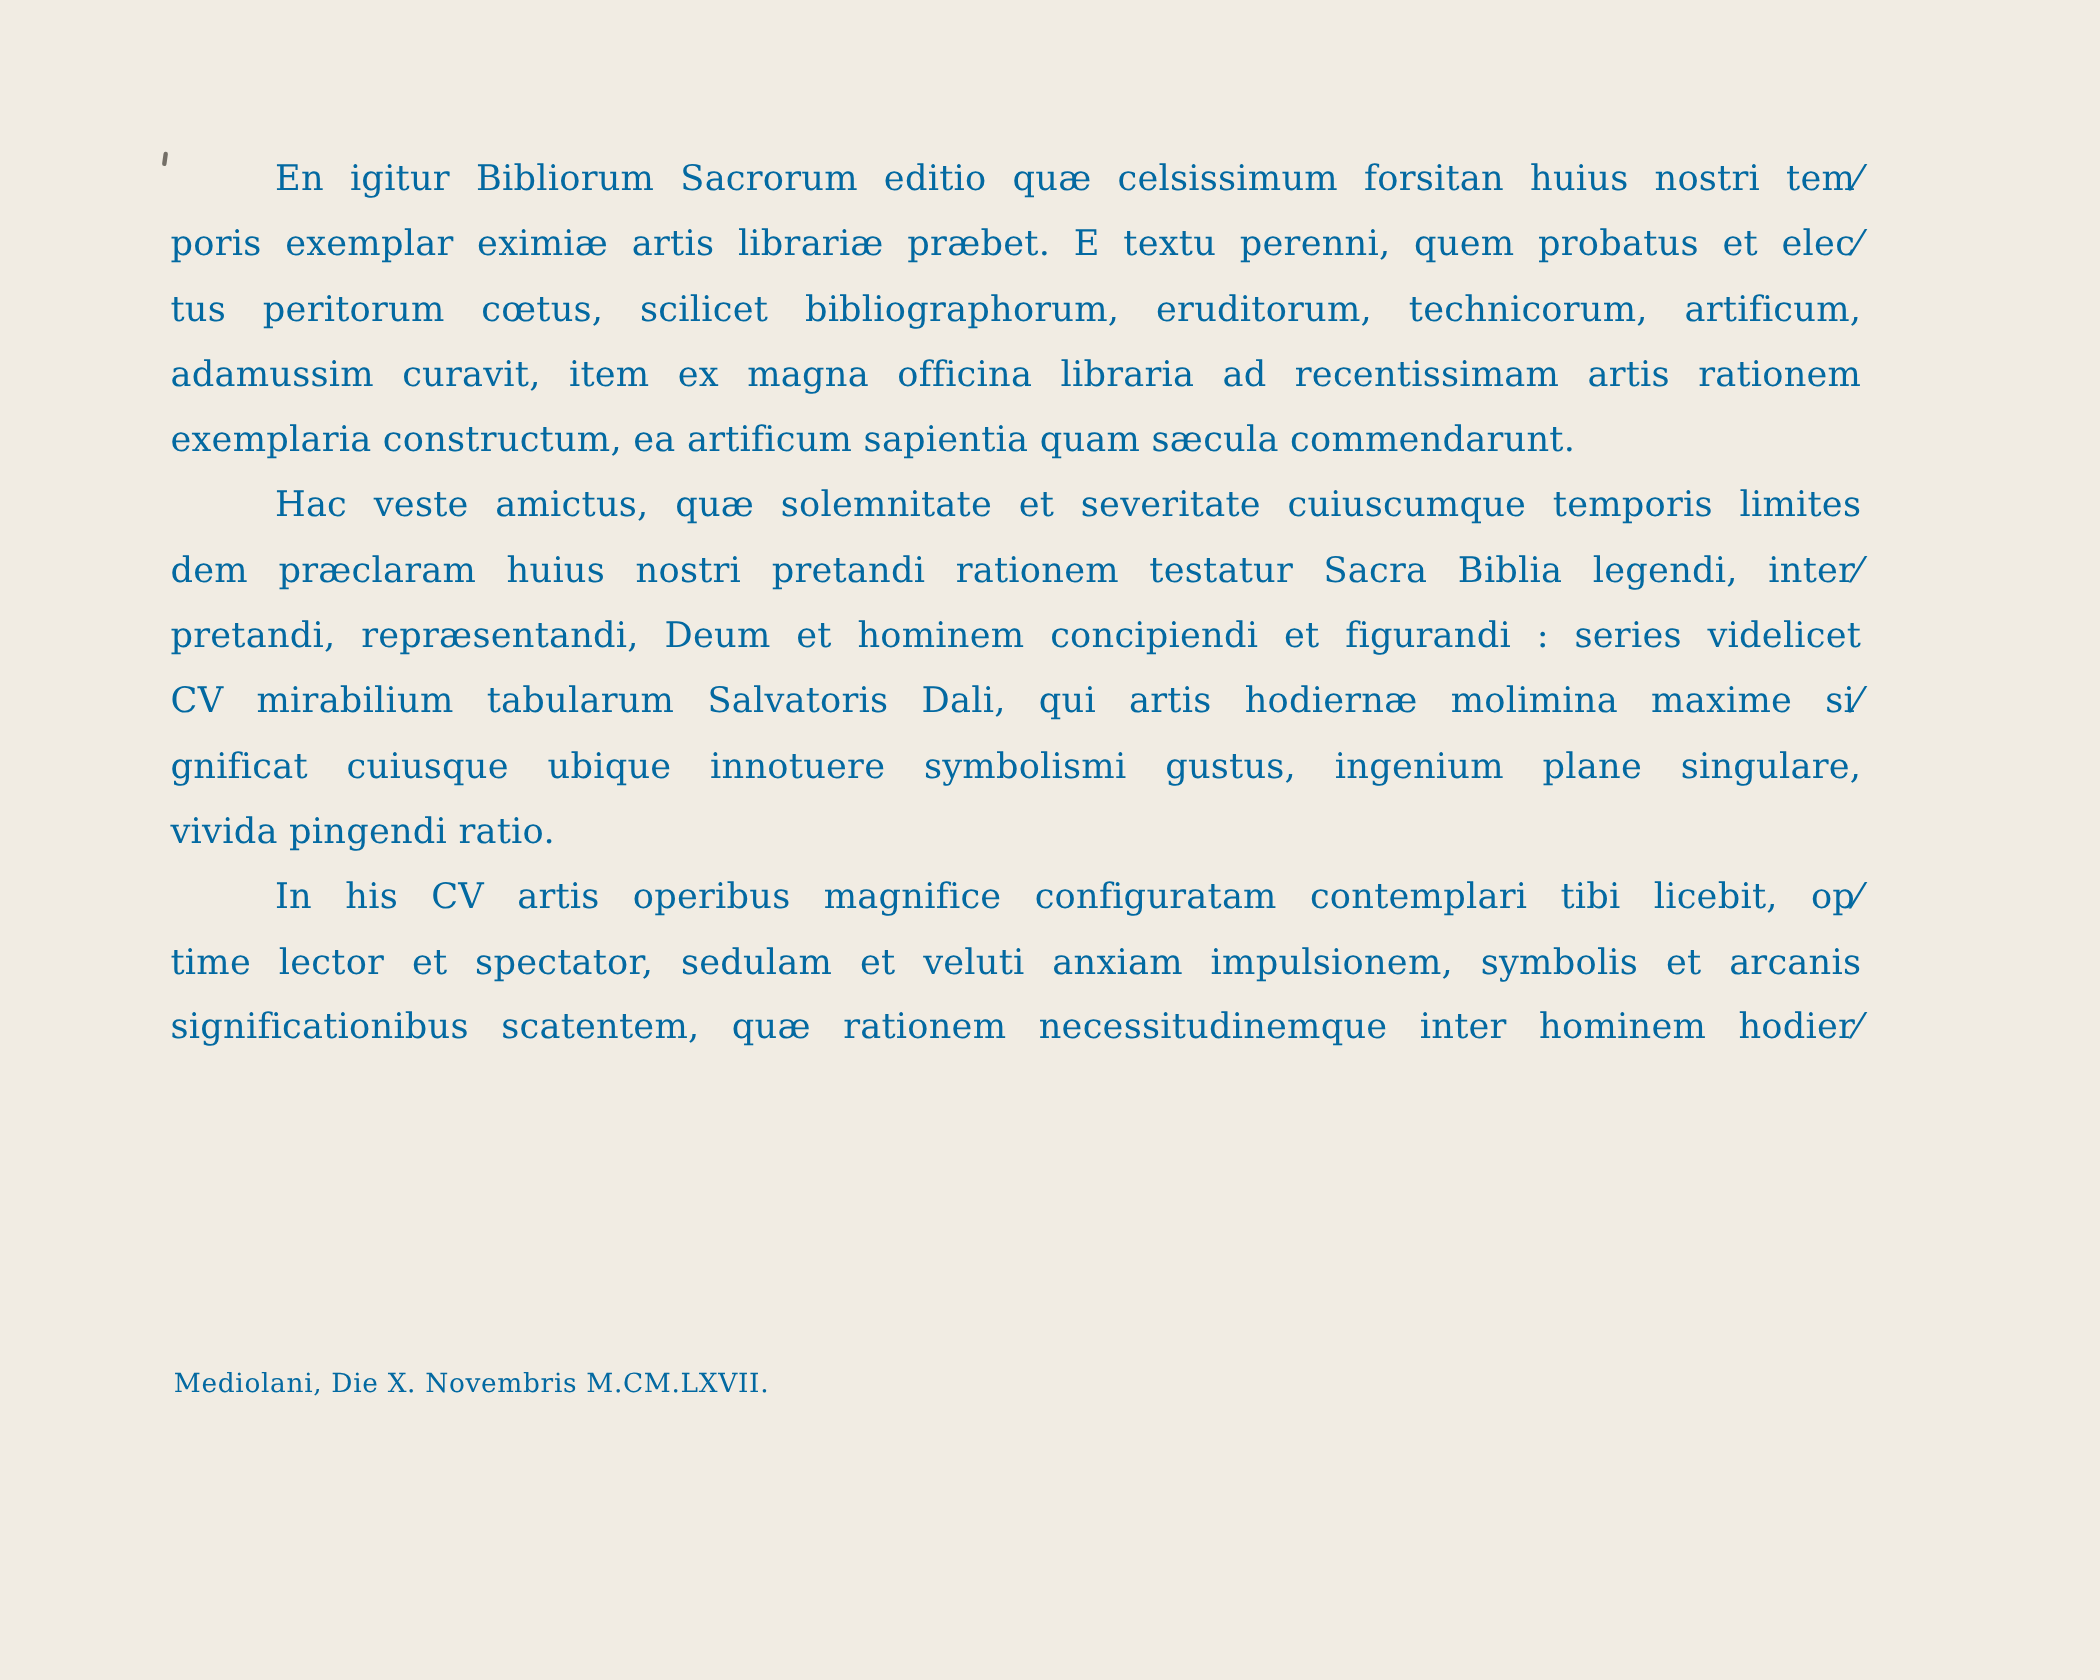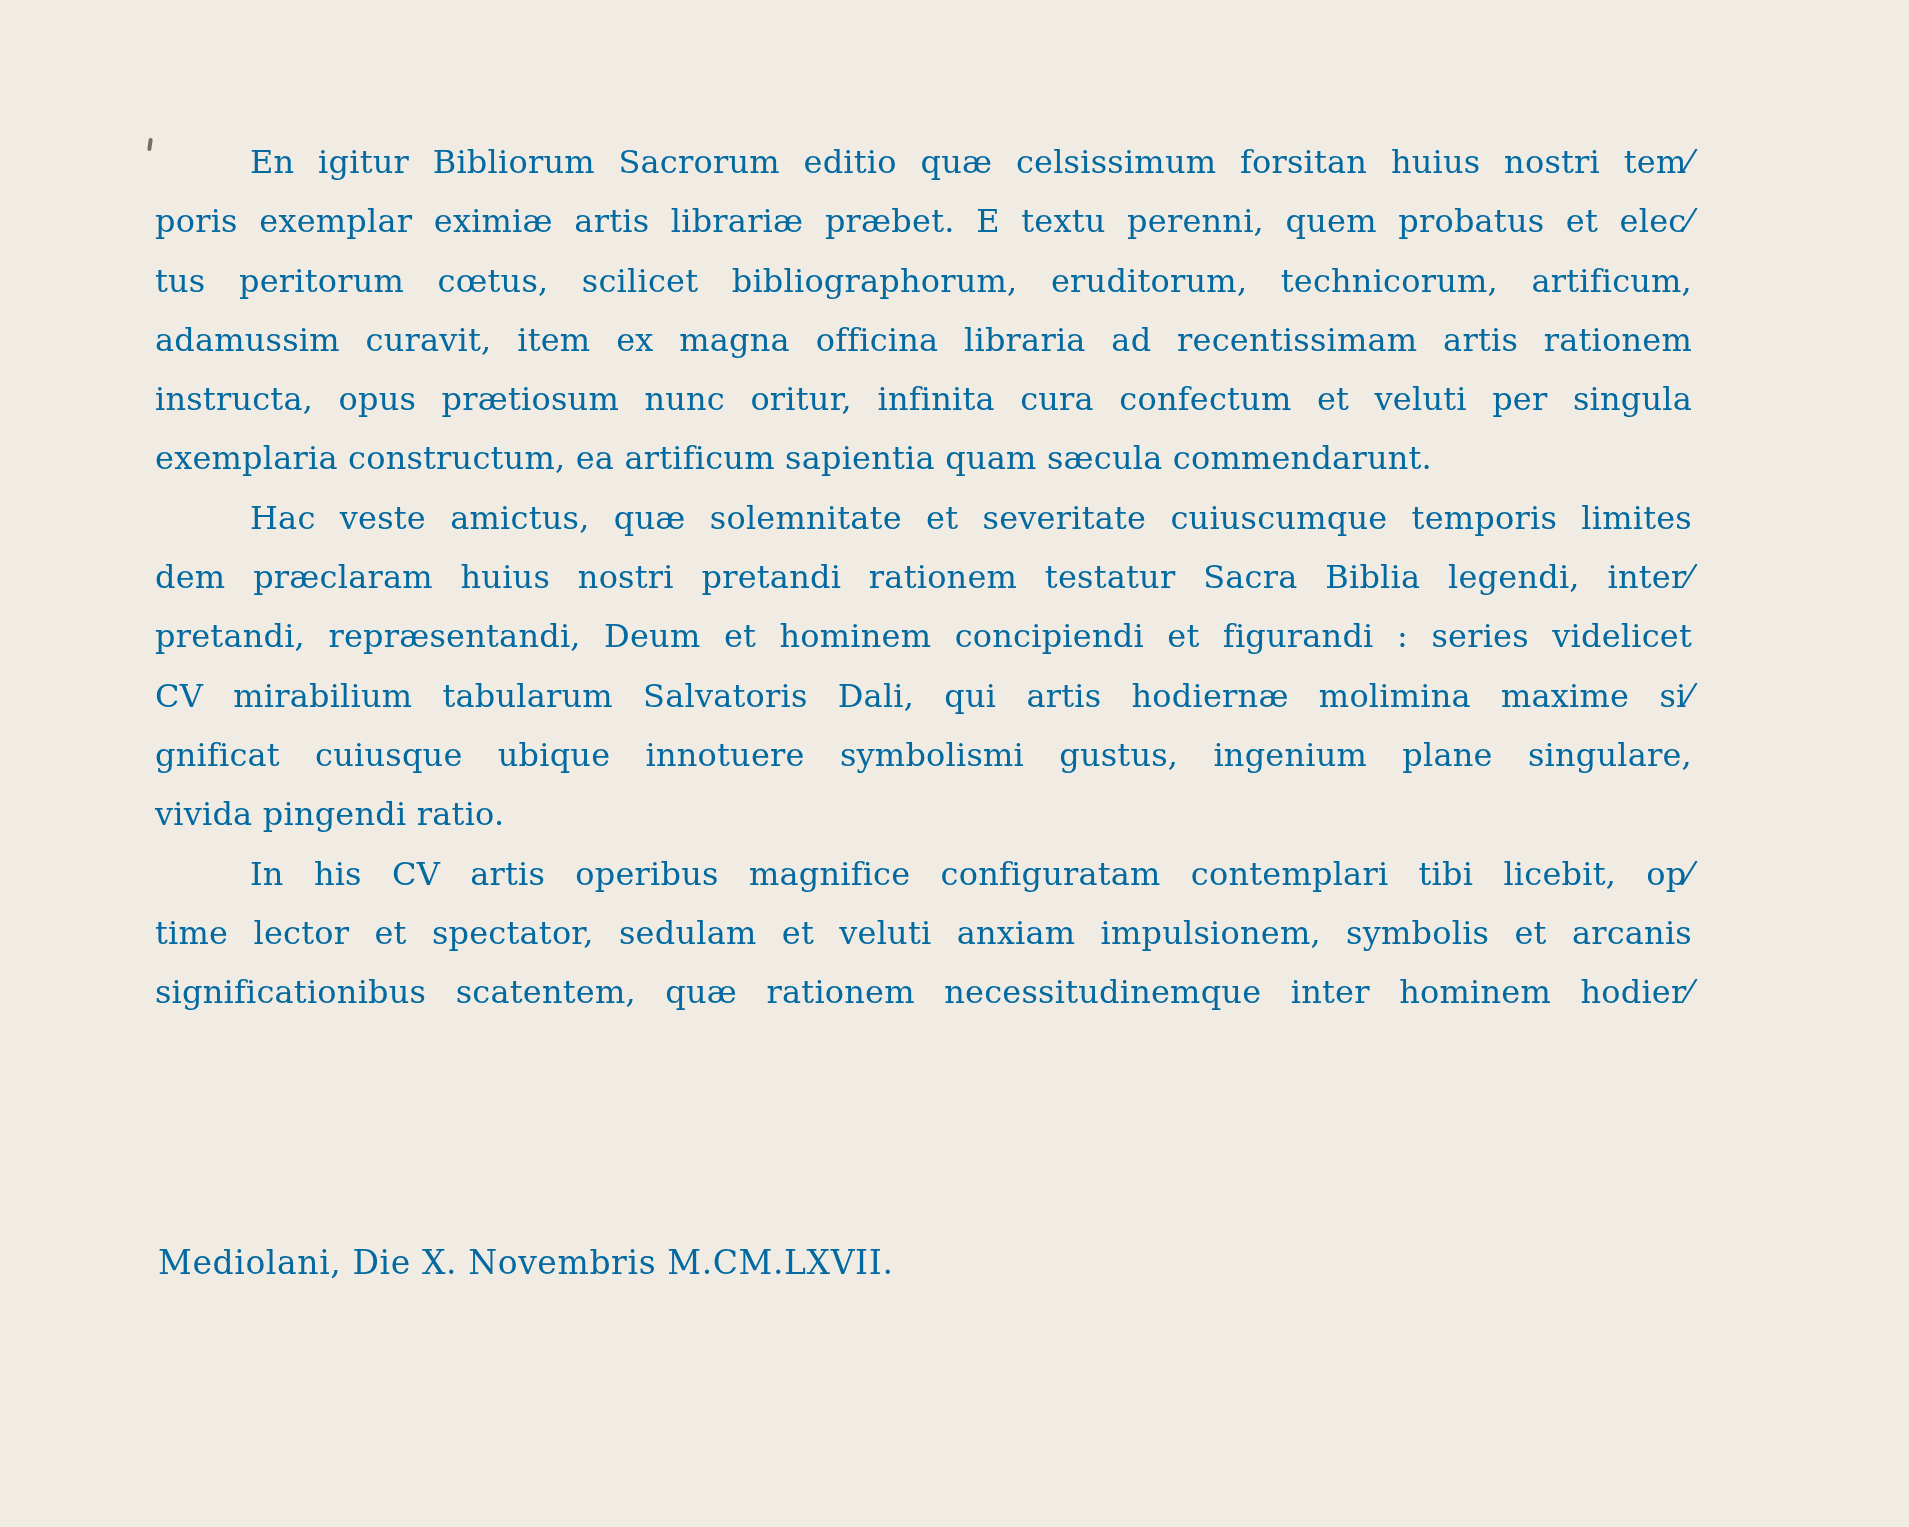--- a/index.html
+++ b/index.html
@@ -47,36 +47,35 @@
   }
   .line.last {
     text-align: right;
     text-align-last: left;
     white-space: normal;
   }
   .dateline {
     position: absolute;
     left: 158px;
     top: 1243px;
-    font-size: 33px;
+    font-size: 24px;
     letter-spacing: 0.6px;
   }
 </style>
 </head>
 <body>
 
 <div class="page" style="background: rgb(241, 236, 227); color: #0369a1;">
   <span class="stray" style="background: rgb(74, 69, 61);"></span>
   <div class="text-block">
       <div class="para">
         <div class="line first">En igitur Bibliorum Sacrorum editio quæ celsissimum forsitan huius nostri tem⁄</div>
         <div class="line">poris exemplar eximiæ artis librariæ præbet. E textu perenni, quem probatus et elec⁄</div>
         <div class="line">tus peritorum cœtus, scilicet bibliographorum, eruditorum, technicorum, artificum,</div>
         <div class="line">adamussim curavit, item ex magna officina libraria ad recentissimam artis rationem</div>
-        <div class="line">instructa, opus prætiosum nunc oritur, infinita cura confectum et veluti per singula</div>
         <div class="line last">exemplaria constructum, ea artificum sapientia quam sæcula commendarunt.</div>
       </div>
       <div class="para">
         <div class="line first">Hac veste amictus, quæ solemnitate et severitate cuiuscumque temporis limites</div>
         <div class="line">dem præclaram huius nostri pretandi rationem testatur Sacra Biblia legendi, inter⁄</div>
         <div class="line">pretandi, repræsentandi, Deum et hominem concipiendi et figurandi : series videlicet</div>
         <div class="line">CV mirabilium tabularum Salvatoris Dali, qui artis hodiernæ molimina maxime si⁄</div>
         <div class="line">gnificat cuiusque ubique innotuere symbolismi gustus, ingenium plane singulare,</div>
         <div class="line last">vivida pingendi ratio.</div>
       </div>

